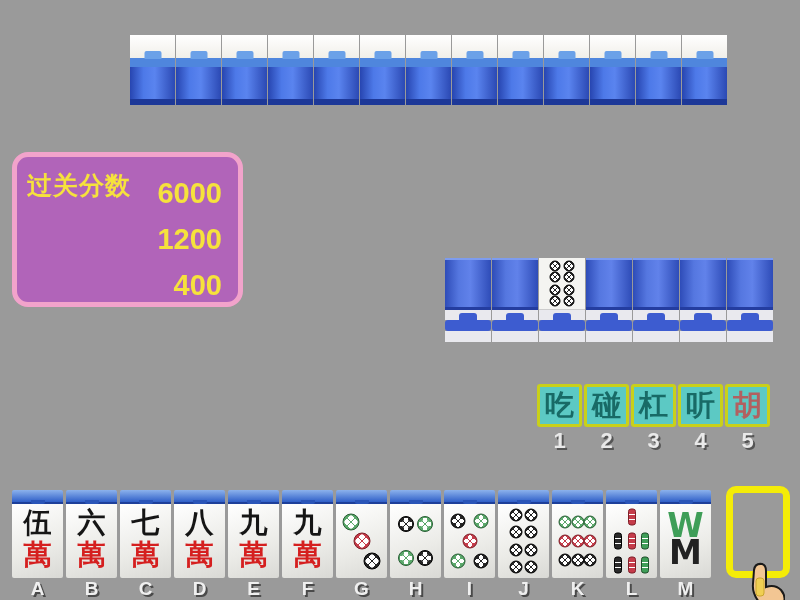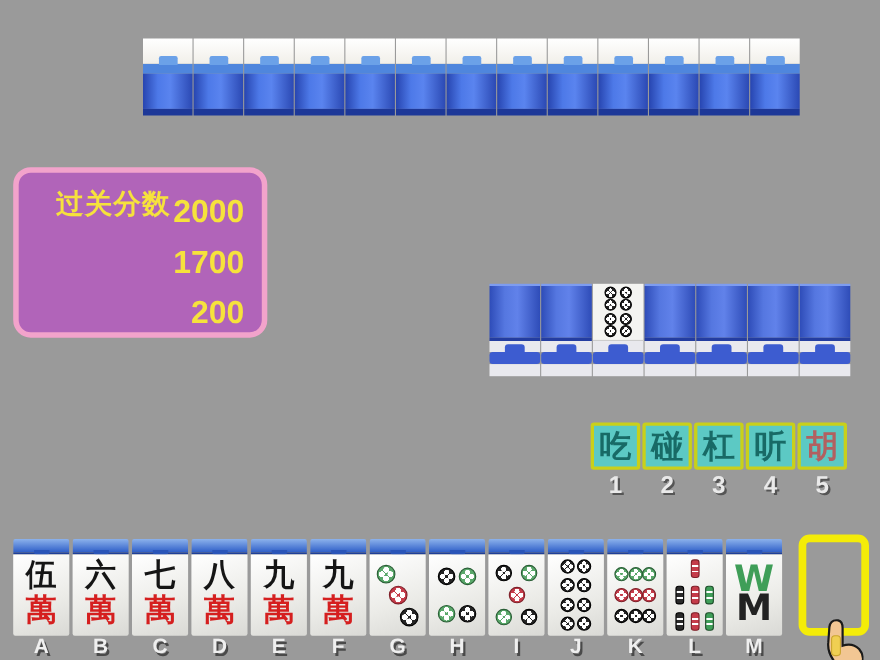--- a/index.html
+++ b/index.html
@@ -14,21 +14,21 @@
          bottom:-1px;width:17px;height:8px;background:#6ba1e8;border-radius:2px 2px 0 0;}
   .wall-strip{height:9px;background:#4f86dd;}
   .wall-front{height:32px;background:linear-gradient(90deg,#2745b0,#4d79e8 30%,#5a84ef 55%,#2b49b4);}
   .wall-base{height:6px;background:#1d3898;}
 
   
   .score-panel{position:absolute;left:12px;top:152px;width:231px;height:155px;box-sizing:border-box;
          background:#b164b9;border:5px solid #f2a3cb;border-radius:16px;padding:12px 12px 8px 10px;
          display:flex;flex-direction:column;justify-content:space-between;}
   .score-row{display:flex;align-items:flex-start;}
-  .score-label{width:128px;text-align:right;font-size:25px;font-weight:bold;color:#f6e23c;
+  .score-label{width:128px;text-align:left;font-size:25px;font-weight:bold;color:#f6e23c;
          letter-spacing:1px;white-space:nowrap;}
   .score-value{flex:1;text-align:right;font-size:29px;font-weight:bold;color:#f6e23c;
          transform:translateY(8px);padding-right:4px;}
 
   
   .meld-row{position:absolute;left:445px;top:258px;display:flex;gap:1px;}
   .meld-tile{width:46px;height:87px;display:flex;flex-direction:column;}
   .m-body{height:52px;background:linear-gradient(90deg,#2e4cb8,#5577e0 30%,#6182ea 55%,#2e4cb8);
          border-bottom:3px solid #243da0;box-sizing:border-box;border-top:2px solid #7d9cf0;}
   .m-face{height:52px;background:#f4f4f1;position:relative;border-bottom:1px solid #ccc;box-sizing:border-box;}
@@ -174,27 +174,27 @@
         <div class="wall-cap"></div>
         <div class="wall-strip"></div>
         <div class="wall-front"></div>
         <div class="wall-base"></div>
       </div>
     </div>
 
   <div class="score-panel">
     <div class="score-row">
       <span class="score-label">过关分数</span>
-      <span class="score-value">2000</span>
+      <span class="score-value">6000</span>
     </div>
     <div class="score-row">
-      <span class="score-value">1700</span>
+      <span class="score-value">1200</span>
     </div>
     <div class="score-row">
-      <span class="score-value">200</span>
+      <span class="score-value">400</span>
     </div>
   </div>
 
   <div class="meld-row" id="meld-row">
       <div class="meld-tile">
         <div class="m-body"></div>
         <div class="m-s1">
           <div class="tab"></div>
         </div>
         <div class="m-s2"></div>

